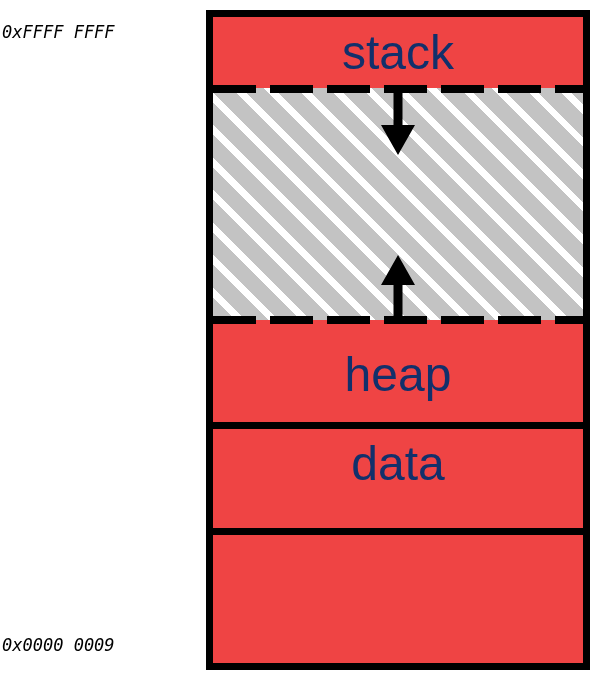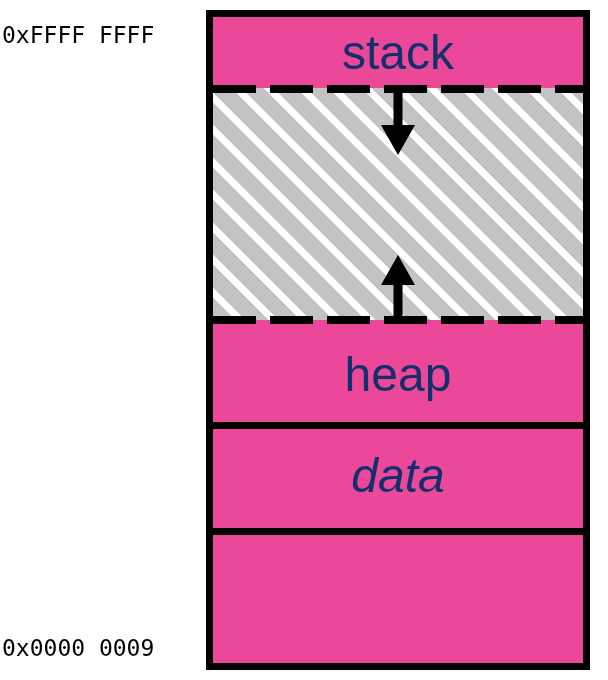--- a/index.html
+++ b/index.html
@@ -20,45 +20,46 @@
     left: 0;
     top: 0;
     width: 608px;
     height: 680px;
   }
 
   
   .addr-label {
     position: absolute;
     font-family: "DejaVu Sans Mono", monospace;
-    font-size: 23px;
+    font-size: 17px;
     line-height: 1;
     color: #000000;
     white-space: pre;
     letter-spacing: 0px;
+    font-style: italic;
   }
   #addr-top {
     left: 2px;
     top: 24px;
   }
   #addr-bottom {
     left: 2px;
     top: 637px;
   }
 
   
   #memory-box {
     position: absolute;
     left: 206px;
     top: 10px;
     width: 384px;
     height: 660px;
     box-sizing: border-box;
     border: 7px solid #000000;
-    background: #ec4899;
+    background: #ef4444;
   }
 
   
   .region {
     position: absolute;
     left: 0;
     right: 0;
     box-sizing: border-box;
     display: flex;
     align-items: center;
@@ -95,23 +96,22 @@
 
   
   #region-heap {
     top: 303px;
     height: 109px;
     justify-content: center;
   }
 
   
   #region-data {
-    top: 416px;
+    top: 404px;
     height: 86px;
-    font-style: italic;
   }
 
   
   #region-text {
     top: 518px;
     height: 128px;
   }
 
   
   .divider-solid {

